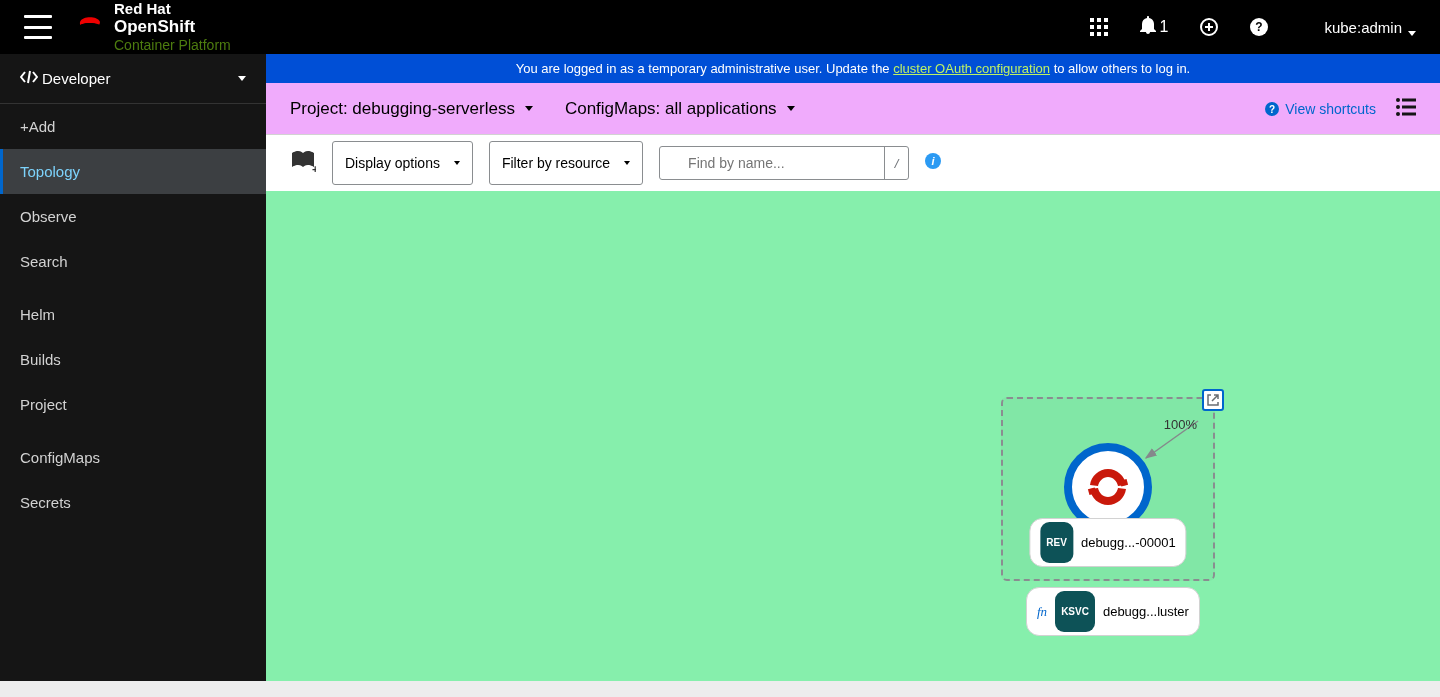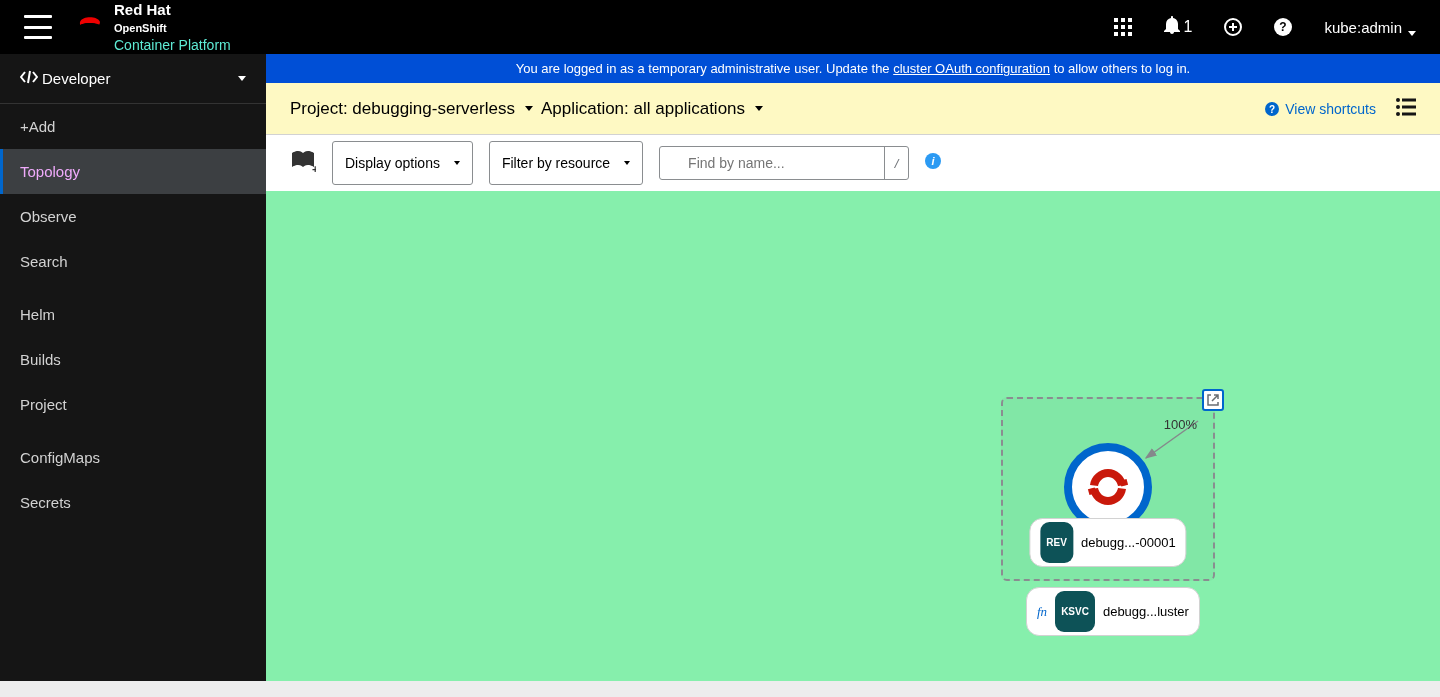--- a/index.html
+++ b/index.html
@@ -47,26 +47,26 @@
       display: flex;
       flex-direction: column;
       line-height: 1.1;
     }
     .brand-line1 {
       font-weight: 700;
       font-size: 15px;
     }
     .brand-line2 {
       font-weight: 700;
-      font-size: 11px;
+      font-size: 17px;
     }
     .brand-line3 {
       font-size: 14px;
       font-weight: 300;
-      color: #5eead4;
+      color: #4d7c0f;
     }
     .fedora-icon svg {
       width: 28px;
       height: 22px;
     }
     .masthead-right {
       margin-left: auto;
       display: flex;
       align-items: center;
       gap: 32px;
@@ -81,20 +81,21 @@
       display: flex;
       align-items: center;
       gap: 4px;
     }
     .user-menu {
       display: flex;
       align-items: flex-end;
       gap: 6px;
       font-size: 15px;
       cursor: pointer;
+      margin-left: 24px;
     }
     
     .layout {
       display: flex;
       height: calc(697px - 70px);
     }
     .sidebar {
       width: 266px;
       background: #151515;
       color: #fff;
@@ -120,51 +121,51 @@
       height: 45px;
       display: flex;
       align-items: center;
       padding: 0 20px;
       font-size: 15px;
       cursor: pointer;
       color: #d2d2d2;
     }
     .nav-item.active {
       background: #3c3f42;
-      color: #f0abfc;
+      color: #7dd3fc;
       border-left: 3px solid #0066cc;
       padding-left: 17px;
     }
     .nav-spacer {
       height: 8px;
     }
     
     .main {
       flex: 1;
       display: flex;
       flex-direction: column;
     }
     .banner {
       background: #004fd6;
       color: #fff;
       text-align: center;
       font-size: 13px;
       padding: 7px 10px;
     }
     .banner a {
-      color: #ffffff;
+      color: #bef264;
       text-decoration: underline;
     }
     .toolbar1 {
-      background: #fef9c3;
+      background: #f0abfc;
       height: 52px;
       display: flex;
       align-items: center;
       padding: 0 24px;
-      gap: 8px;
+      gap: 32px;
       border-bottom: 1px solid #d2d2d2;
     }
     .proj-select {
       display: flex;
       align-items: center;
       gap: 10px;
       font-size: 17px;
       cursor: pointer;
       font-weight: 400;
     }
@@ -437,21 +438,21 @@
     <div class="banner">
       <span>You are logged in as a temporary administrative user. Update the </span><a href="#">cluster OAuth configuration</a><span> to allow others to log in.</span>
     </div>
 
     <div class="toolbar1">
       <div class="proj-select">
         <span><span>Project: </span><span>debugging-serverless</span></span>
         <span class="caret-down"></span>
       </div>
       <div class="proj-select">
-        <span><span>Application: </span><span>all applications</span></span>
+        <span><span>ConfigMaps: </span><span>all applications</span></span>
         <span class="caret-down"></span>
       </div>
       <div class="right-actions">
         <div class="shortcuts-link">
           <svg width="14" height="14" viewBox="0 0 14 14">
               <circle cx="7" cy="7" r="7" fill="#0066cc"></circle>
               <text x="7" y="11" text-anchor="middle" font-size="10" font-weight="700" fill="#fff">?</text>
             </svg>
           <span>View shortcuts</span>
         </div>

